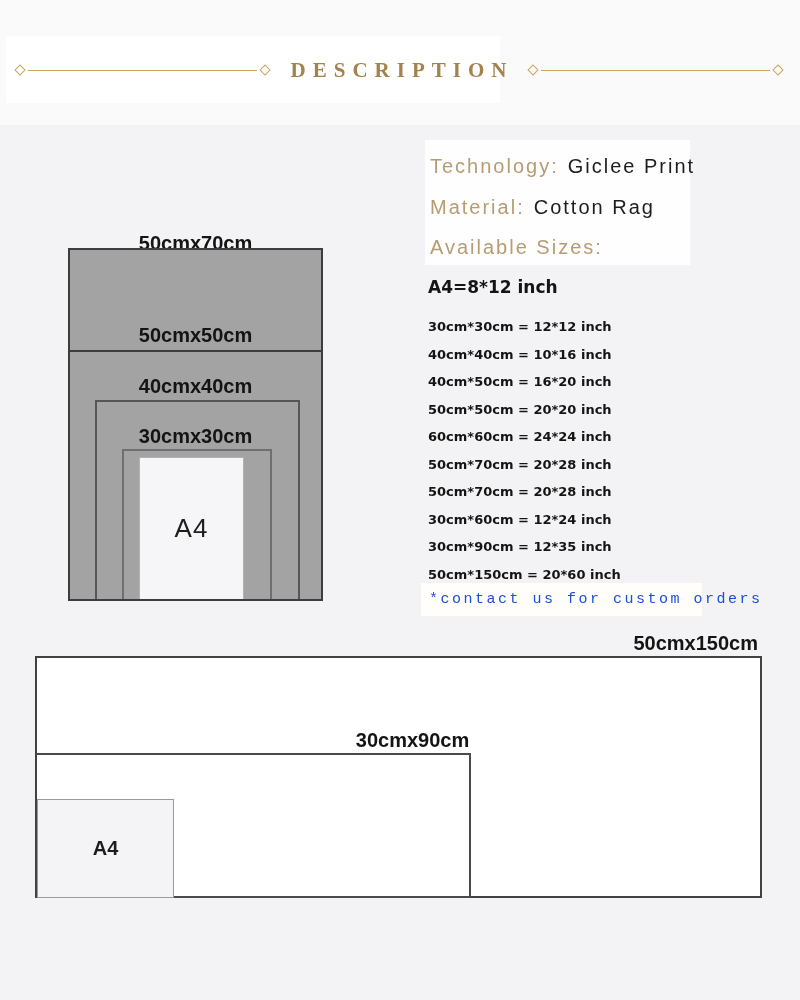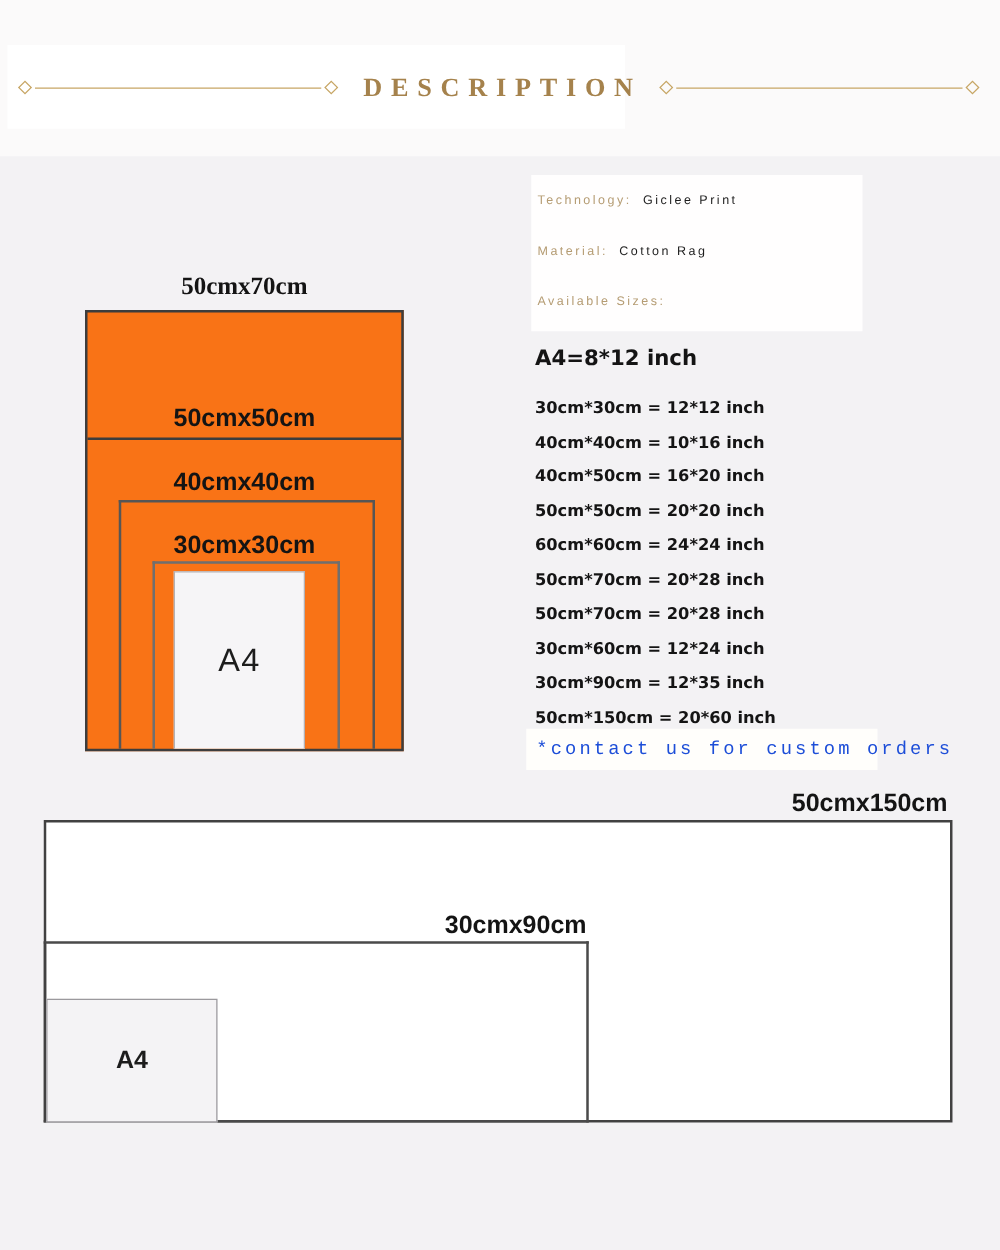--- a/index.html
+++ b/index.html
@@ -13,34 +13,34 @@
   .diamond{width:6px;height:6px;border:1px solid #c7a665;transform:rotate(45deg);flex:0 0 auto;background:transparent;}
   .diamond.gap-l{margin-right:4px;}
   .diamond.gap-r{margin-left:4px;}
   .desc-title{font-family:"Liberation Serif",serif;font-weight:700;font-size:21px;letter-spacing:7px;color:#a5824c;margin:0 16px 0 22px;white-space:nowrap;}
 
   
   .rect{position:absolute;box-sizing:border-box;}
   .diag-label{position:absolute;font-weight:700;font-size:20px;color:#141414;text-align:center;white-space:nowrap;}
 
   
-  .p-label-outer{left:68px;width:255px;top:218px;font-family:Liberation Serif, serif;}
-  .p-outer{left:68px;top:248px;width:255px;height:353px;border:2px solid #3d3d3d;background:#f97316;}
+  .p-label-outer{left:68px;width:255px;top:232px;}
+  .p-outer{left:68px;top:248px;width:255px;height:353px;border:2px solid #3d3d3d;background:#a3a3a3;}
   .p-label-50{left:0;width:100%;top:74px;}
   .p-split{position:absolute;left:0;right:0;top:100px;height:0;border-top:2px solid #3d3d3d;}
   .p-label-40{left:0;width:100%;top:125px;}
   .p-rect40{left:25px;top:150px;width:205px;bottom:0;border:2px solid #565656;border-bottom:none;}
   .p-label-30{left:0;width:100%;top:175px;}
   .p-rect30{left:52px;top:199px;width:150px;bottom:0;border:2px solid #6f6f6f;border-bottom:none;}
   .p-rectA4{left:69px;top:207px;width:105px;bottom:0;background:#f6f5f7;border:1px solid #b3b1b5;border-bottom:none;display:flex;align-items:center;justify-content:center;}
   .p-a4-text{font-size:26px;color:#1d1d1d;letter-spacing:1px;}
 
   
   .info-box{position:absolute;left:425px;top:140px;width:265px;height:125px;background:#fffefe;}
-  .info-row{position:absolute;left:430px;white-space:nowrap;font-size:10px;letter-spacing:2px;}
+  .info-row{position:absolute;left:430px;white-space:nowrap;font-size:20px;letter-spacing:2px;}
   .info-row .lbl{color:#b59c73;}
   .info-row .val{color:#1d1d1d;margin-left:9px;}
   .row-0{top:155px;}
   .row-1{top:196px;text-align:center;}
   .row-2{top:236px;}
   .a4-note{position:absolute;left:428px;top:277px;font-family:"DejaVu Sans",sans-serif;font-weight:700;font-size:17px;color:#141414;white-space:nowrap;}
   .sizes-list{position:absolute;left:428px;top:313px;font-family:"DejaVu Sans",sans-serif;font-weight:700;font-size:13px;color:#141414;line-height:27.5px;white-space:nowrap;}
   .contact-strip{position:absolute;left:421px;top:583px;width:281px;height:33px;background:#fffefb;display:flex;align-items:center;}
   .contact-text{color:#1d4ed8;font-size:15px;letter-spacing:2.5px;padding-left:8px;white-space:nowrap;font-family:Liberation Mono, monospace;}
 

